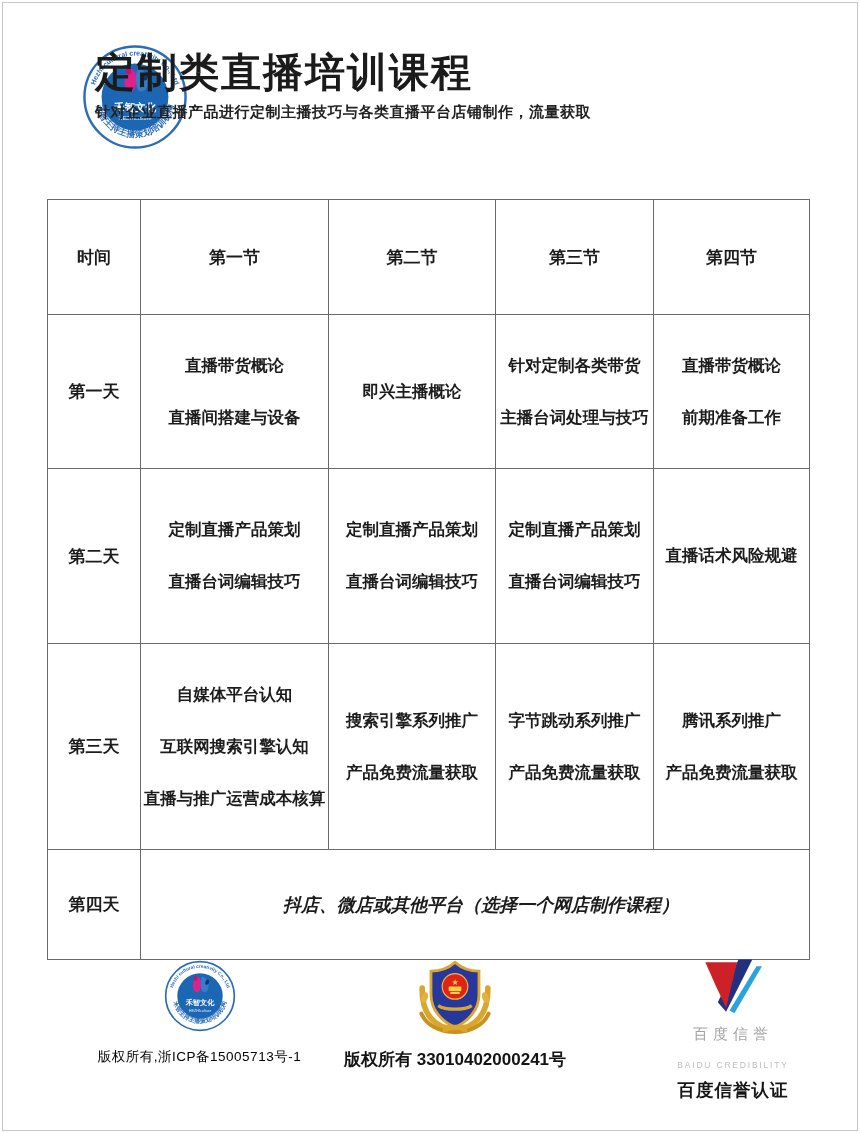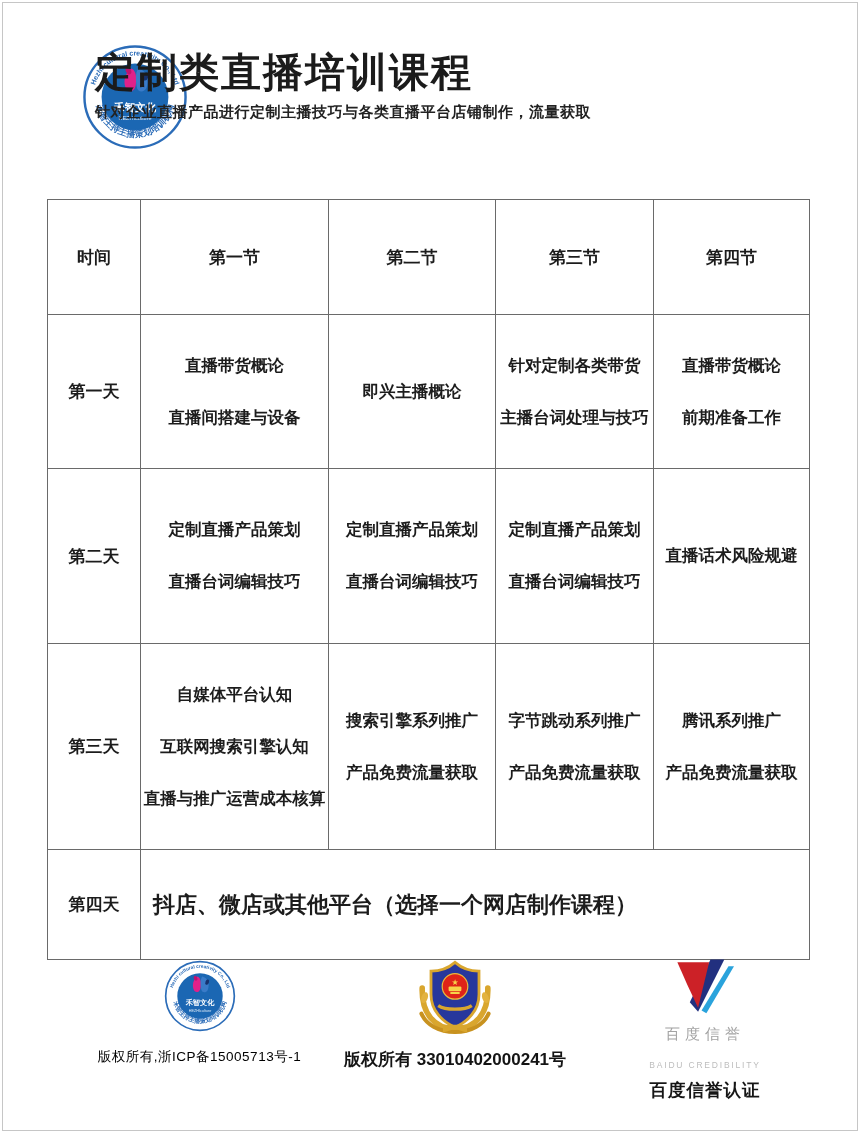--- a/index.html
+++ b/index.html
@@ -22,32 +22,32 @@
   table.schedule td, table.schedule th { border: 1px solid #6a6a6a; padding: 0; vertical-align: middle; }
   table.schedule th { font-size: 17px; font-weight: bold; text-align: center; }
   .row-label { font-size: 17px; font-weight: bold; text-align: center; }
   .cell-lines { display: flex; flex-direction: column; justify-content: center; align-items: center; gap: 30px; }
   .cell-lines .line { font-size: 16.5px; font-weight: bold; white-space: nowrap; }
   .r-header { height: 115px; }
   .r-day1 { height: 154px; }
   .r-day2 { height: 175px; }
   .r-day3 { height: 206px; }
   .r-day4 { height: 110px; }
-  .merged-cell { font-size: 22px; font-weight: bold; text-align: left; padding-left: 12px !important; }
+  .merged-cell { font-size: 18px; font-weight: bold; text-align: center; padding-left: 12px !important; font-style: italic; }
 
   
   .footer-left { position: absolute; left: 92px; top: 960px; width: 215px; text-align: center; }
   .logo-footer { width: 72px; height: 72px; display: inline-block; }
   .copyright { margin-top: 12px; font-size: 13.5px; color: #000000; letter-spacing: 0.5px; }
 
   .footer-mid { position: absolute; left: 340px; top: 956px; width: 230px; text-align: center; }
   .police-badge { width: 80px; height: 80px; display: inline-block; }
   .police-record { margin-top: 8px; font-size: 17px; font-weight: bold; color: #141414; }
 
-  .footer-right { position: absolute; left: 620px; top: 958px; width: 170px; text-align: center; }
+  .footer-right { position: absolute; left: 648px; top: 958px; width: 170px; text-align: center; }
   .baidu-v { width: 70px; height: 58px; display: inline-block; }
   .baidu-cn { margin-top: 5px; font-size: 15px; letter-spacing: 5px; color: #a3a3a3; }
   .baidu-en { margin-top: 16px; font-size: 8.5px; letter-spacing: 1.8px; color: #bdbdbd; }
   .baidu-cert { margin-top: 8px; font-size: 17.5px; font-weight: bold; color: #161616; letter-spacing: 1px; }
 
   svg text { font-family: "Liberation Sans", "DejaVu Sans", sans-serif; }
 </style>
 </head>
 <body>
 

